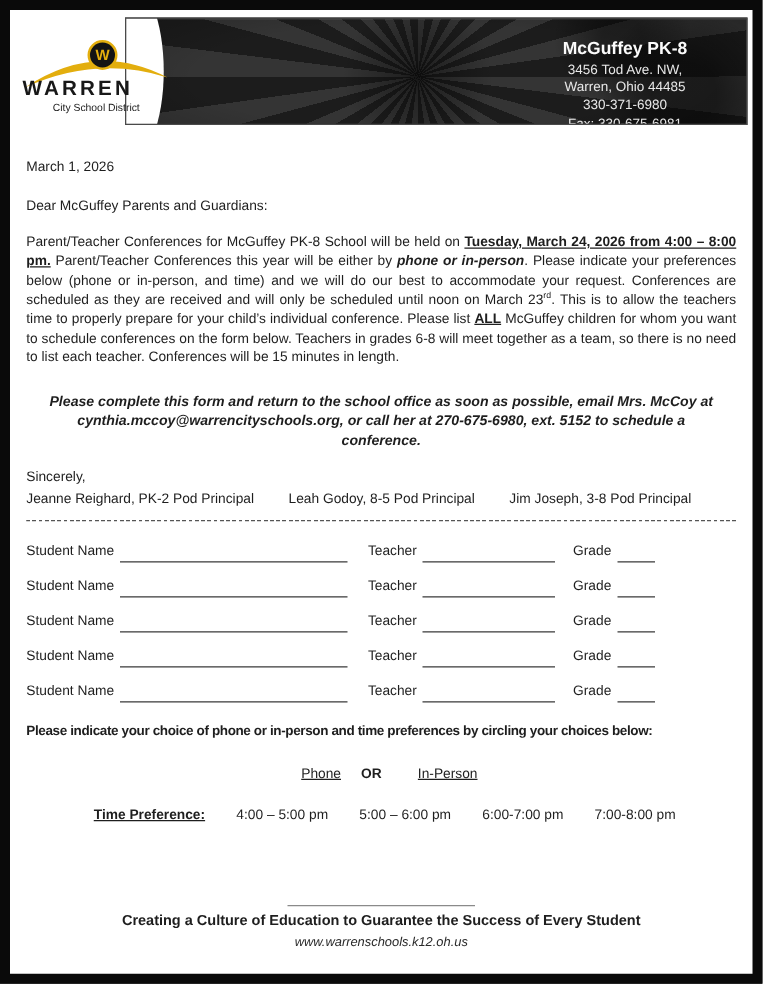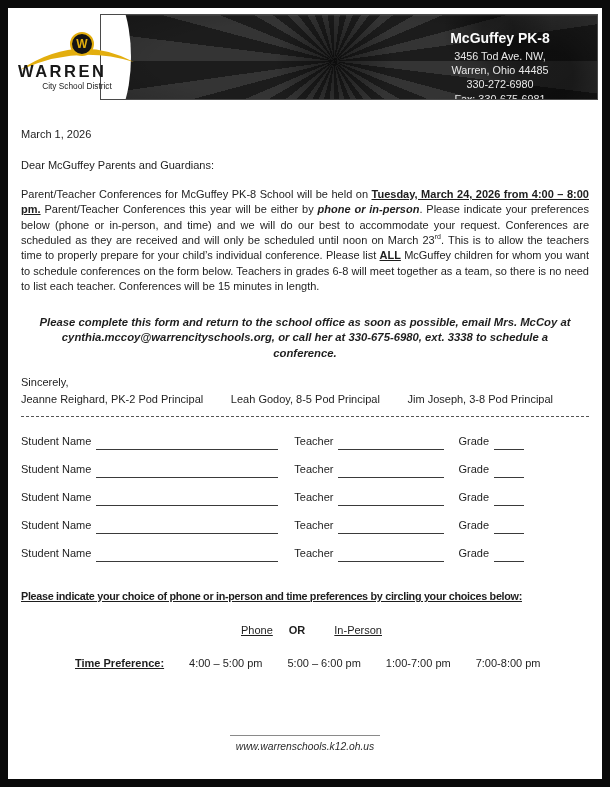--- a/index.html
+++ b/index.html
@@ -72,21 +72,21 @@
   .rows { margin-top:20px; }
   .srow { display:flex; align-items:flex-end; height:13px; margin-bottom:15px; }
   .lab { white-space:nowrap; }
   .blank { display:inline-block; border-bottom:1px solid #3a3a3a; height:11px; }
   .blank-student { width:182px; margin-left:5px; }
   .lab-teacher { margin-left:16px; }
   .blank-teacher { width:106px; margin-left:5px; }
   .lab-grade { margin-left:14px; }
   .blank-grade { width:30px; margin-left:5px; }
 
-  .instruction { margin-top:27px; font-weight:bold; text-decoration:underline;
+  .instruction { margin-top:16px; font-weight:bold; 
     font-size:10.8px; letter-spacing:-0.3px; white-space:nowrap; }
   .choice-row { margin-top:19px; display:flex; justify-content:center; gap:16px; align-items:baseline; }
   .opt-underline { text-decoration:underline;margin-left:13px; }
   .opt-or { font-weight:bold; }
   .time-row { margin-top:17px; display:flex; gap:25px; padding-left:54px; align-items:baseline; }
   .time-label { font-weight:bold; text-decoration:underline; }
 
   
   .foot-rule { margin:64px auto 0 auto; width:150px; border-top:1px solid #8a8a8a; }
   .motto { margin-top:4px; text-align:center; font-weight:bold; font-size:11.6px; }
@@ -97,41 +97,41 @@
 
 <div class="frame">
   <div class="page">
 
     <div class="banner">
       <div class="banner-bubble"></div>
       <div class="school-block">
         <div class="school-name">McGuffey PK-8</div>
         <div class="school-line">3456 Tod Ave. NW,</div>
         <div class="school-line">Warren, Ohio 44485</div>
-        <div class="school-line">330-272-6980</div>
+        <div class="school-line">330-371-6980</div>
         <div class="school-line">Fax: 330-675-6981</div>
       </div>
     </div>
 
     <div class="logo">
       <svg class="swoosh" viewBox="0 0 118 36" xmlns="http://www.w3.org/2000/svg">
         <path d="M2 32 Q59 -6 116 24 Q59 6 2 32 Z" fill="#e3ae0e"></path>
       </svg>
       <div class="w-circle">W</div>
       <div class="logo-name">WARREN</div>
       <div class="logo-sub">City School District</div>
     </div>
 
     <div class="content">
       <div class="date">March 1, 2026</div>
       <div class="greeting">Dear McGuffey Parents and Guardians:</div>
 
       <div class="p1"><span>Parent/Teacher Conferences for McGuffey PK-8 School will be held on </span><span class="bu">Tuesday, March 24, 2026 from 4:00 – 8:00 pm.</span><span> Parent/Teacher Conferences this year will be either by </span><span class="bi">phone or in-person</span><span>.  Please indicate your preferences below (phone or in-person, and time) and we will do our best to accommodate your request.  Conferences are scheduled as they are received and will only be scheduled until noon on March 23</span><sup>rd</sup><span>.  This is to allow the teachers time to properly prepare for your child’s individual conference. Please list </span><span class="bu">ALL</span><span> McGuffey children for whom you want to schedule conferences on the form below.  Teachers in grades 6-8 will meet together as a team, so there is no need to list each teacher.  Conferences will be 15 minutes in length.</span></div>
 
-      <div class="callout">Please complete this form and return to the school office as soon as possible, email Mrs. McCoy at cynthia.mccoy@warrencityschools.org, or call her at 330-675-6980, ext. 3338 to schedule a conference.</div>
+      <div class="callout">Please complete this form and return to the school office as soon as possible, email Mrs. McCoy at cynthia.mccoy@warrencityschools.org, or call her at 270-675-6980, ext. 5152 to schedule a conference.</div>
 
       <div class="closing">Sincerely,</div>
       <div class="principals">
         <span>Jeanne Reighard, PK-2 Pod Principal</span>
         <span>Leah Godoy, 8-5 Pod Principal</span>
         <span>Jim Joseph, 3-8 Pod Principal</span>
       </div>
 
       <div class="dashline"></div>
 
@@ -183,22 +183,23 @@
       <div class="choice-row">
         <span class="opt-underline">Phone</span>
         <span class="opt-or">OR</span>
         <span class="opt-underline">In-Person</span>
       </div>
 
       <div class="time-row">
         <span class="time-label">Time Preference:</span>
         <span>4:00 – 5:00 pm</span>
         <span>5:00 – 6:00 pm</span>
-        <span>1:00-7:00 pm</span>
+        <span>6:00-7:00 pm</span>
         <span>7:00-8:00 pm</span>
       </div>
 
       <div class="foot-rule"></div>
+      <div class="motto">Creating a Culture of Education to Guarantee the Success of Every Student</div>
       <div class="site">www.warrenschools.k12.oh.us</div>
     </div>
 
   </div>
 </div>
 
 </body></html>

